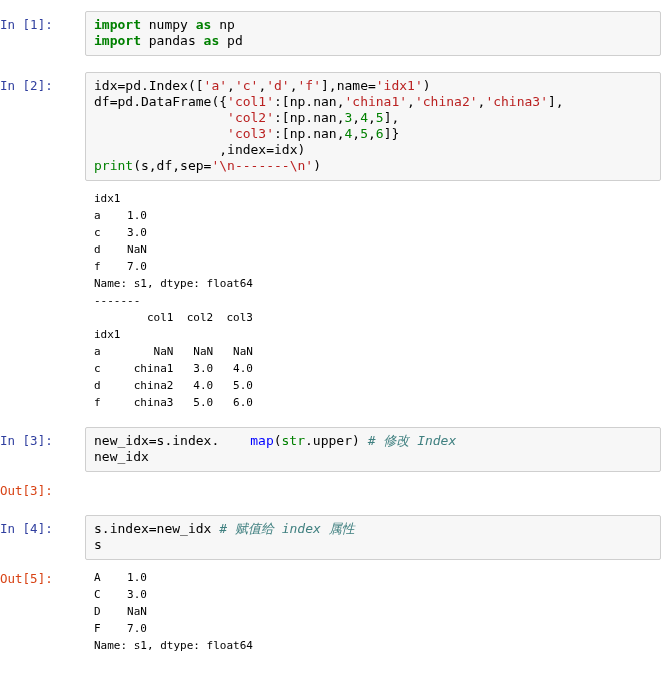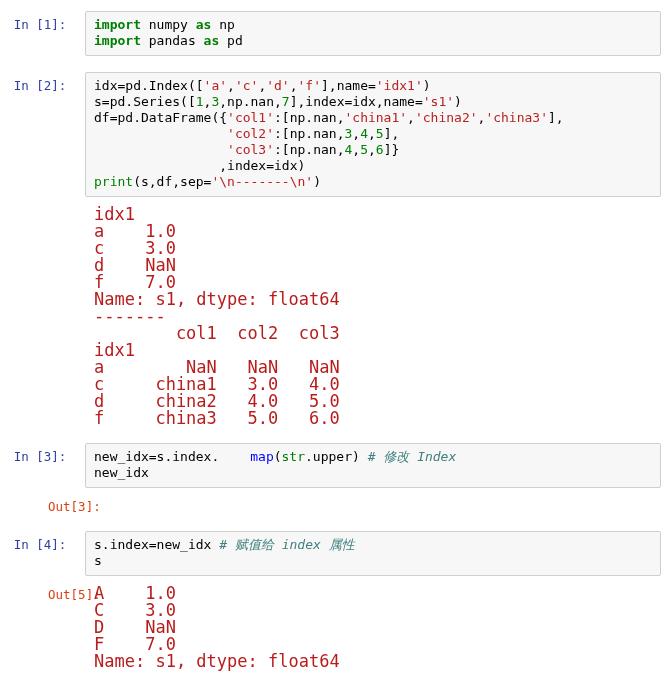--- a/index.html
+++ b/index.html
@@ -13,53 +13,53 @@
     background: #ffffff;
   }
 
   .cell { margin-bottom: 16px; }
 
   .row { display: flex; align-items: flex-start; }
 
   .prompt {
     flex: 0 0 85px;
     width: 85px;
-    text-align: center;
+    text-align: left;
     padding: 6px 5px 0 0;
     font-size: 12.5px;
     line-height: 16px;
     white-space: pre;
     user-select: none;
     cursor: default;
   }
   .in-prompt  { color: var(--in-prompt-color, #303F9F); }
-  .out-prompt { color: var(--out-prompt-color, #D84315); padding-top: 1px; line-height: 17px; padding-left: 48px; }
+  .out-prompt { color: var(--out-prompt-color, #D84315); padding-top: 1px; line-height: 17px; }
 
   .code-box {
     flex: 1;
     background: var(--cell-bg, #F7F7F7);
     border: 1px solid var(--cell-border, #CFCFCF);
     border-radius: 2px;
     padding: 5px 8px 6px 8px;
     font-size: 13px;
     line-height: 16px;
     overflow: hidden;
     cursor: text;
   }
   .code-line { white-space: pre; min-height: 16px; }
 
   .output-row { margin-top: 9px; }
   .output-text {
     flex: 1;
     margin: 0;
     padding: 0 0 0 9px;
     font-family: "DejaVu Sans Mono", "Liberation Mono", monospace;
-    font-size: 17px;
+    font-size: 11px;
     line-height: 17px;
-    color: #b91c1c;
+    color: #000000;
     white-space: pre;
   }
 
   
   .tok-kw { color: var(--tok-kw, #008000); font-weight: bold; }
   .tok-bi { color: var(--tok-bi, #008000); }
   .tok-fn { color: var(--tok-fn, #0000FF); margin-left: 31px; }
   .tok-st { color: var(--tok-st, #BA2121); }
   .tok-nu { color: var(--tok-nu, #008000); }
   .tok-cm { color: var(--tok-cm, #408080); font-style: italic; }
@@ -76,21 +76,20 @@
           <div class="code-line"><span class="tok-kw">import</span><span class="tok-pl"> numpy </span><span class="tok-kw">as</span><span class="tok-pl"> np</span></div>
           <div class="code-line"><span class="tok-kw">import</span><span class="tok-pl"> pandas </span><span class="tok-kw">as</span><span class="tok-pl"> pd</span></div>
         </div>
       </div>
     </div>
     <div class="cell">
       <div class="row input-row">
         <div class="prompt in-prompt">In [2]:</div>
         <div class="code-box">
           <div class="code-line"><span class="tok-pl">idx=pd.Index([</span><span class="tok-st">'a'</span><span class="tok-pl">,</span><span class="tok-st">'c'</span><span class="tok-pl">,</span><span class="tok-st">'d'</span><span class="tok-pl">,</span><span class="tok-st">'f'</span><span class="tok-pl">],name=</span><span class="tok-st">'idx1'</span><span class="tok-pl">)</span></div>
-          <div class="code-line"><span class="tok-pl">s=pd.Series([</span><span class="tok-nu">1</span><span class="tok-pl">,</span><span class="tok-nu">3</span><span class="tok-pl">,np.nan,</span><span class="tok-nu">7</span><span class="tok-pl">],index=idx,name=</span><span class="tok-st">'s1'</span><span class="tok-pl">)</span></div>
           <div class="code-line"><span class="tok-pl">df=pd.DataFrame({</span><span class="tok-st">'col1'</span><span class="tok-pl">:[np.nan,</span><span class="tok-st">'china1'</span><span class="tok-pl">,</span><span class="tok-st">'china2'</span><span class="tok-pl">,</span><span class="tok-st">'china3'</span><span class="tok-pl">],</span></div>
           <div class="code-line"><span class="tok-pl">                 </span><span class="tok-st">'col2'</span><span class="tok-pl">:[np.nan,</span><span class="tok-nu">3</span><span class="tok-pl">,</span><span class="tok-nu">4</span><span class="tok-pl">,</span><span class="tok-nu">5</span><span class="tok-pl">],</span></div>
           <div class="code-line"><span class="tok-pl">                 </span><span class="tok-st">'col3'</span><span class="tok-pl">:[np.nan,</span><span class="tok-nu">4</span><span class="tok-pl">,</span><span class="tok-nu">5</span><span class="tok-pl">,</span><span class="tok-nu">6</span><span class="tok-pl">]}</span></div>
           <div class="code-line"><span class="tok-pl">                ,index=idx)</span></div>
           <div class="code-line"><span class="tok-bi">print</span><span class="tok-pl">(s,df,sep=</span><span class="tok-st">'\n-------\n'</span><span class="tok-pl">)</span></div>
         </div>
       </div>
       <div class="row output-row">
         <div class="prompt out-prompt"></div>
         <pre class="output-text">idx1

